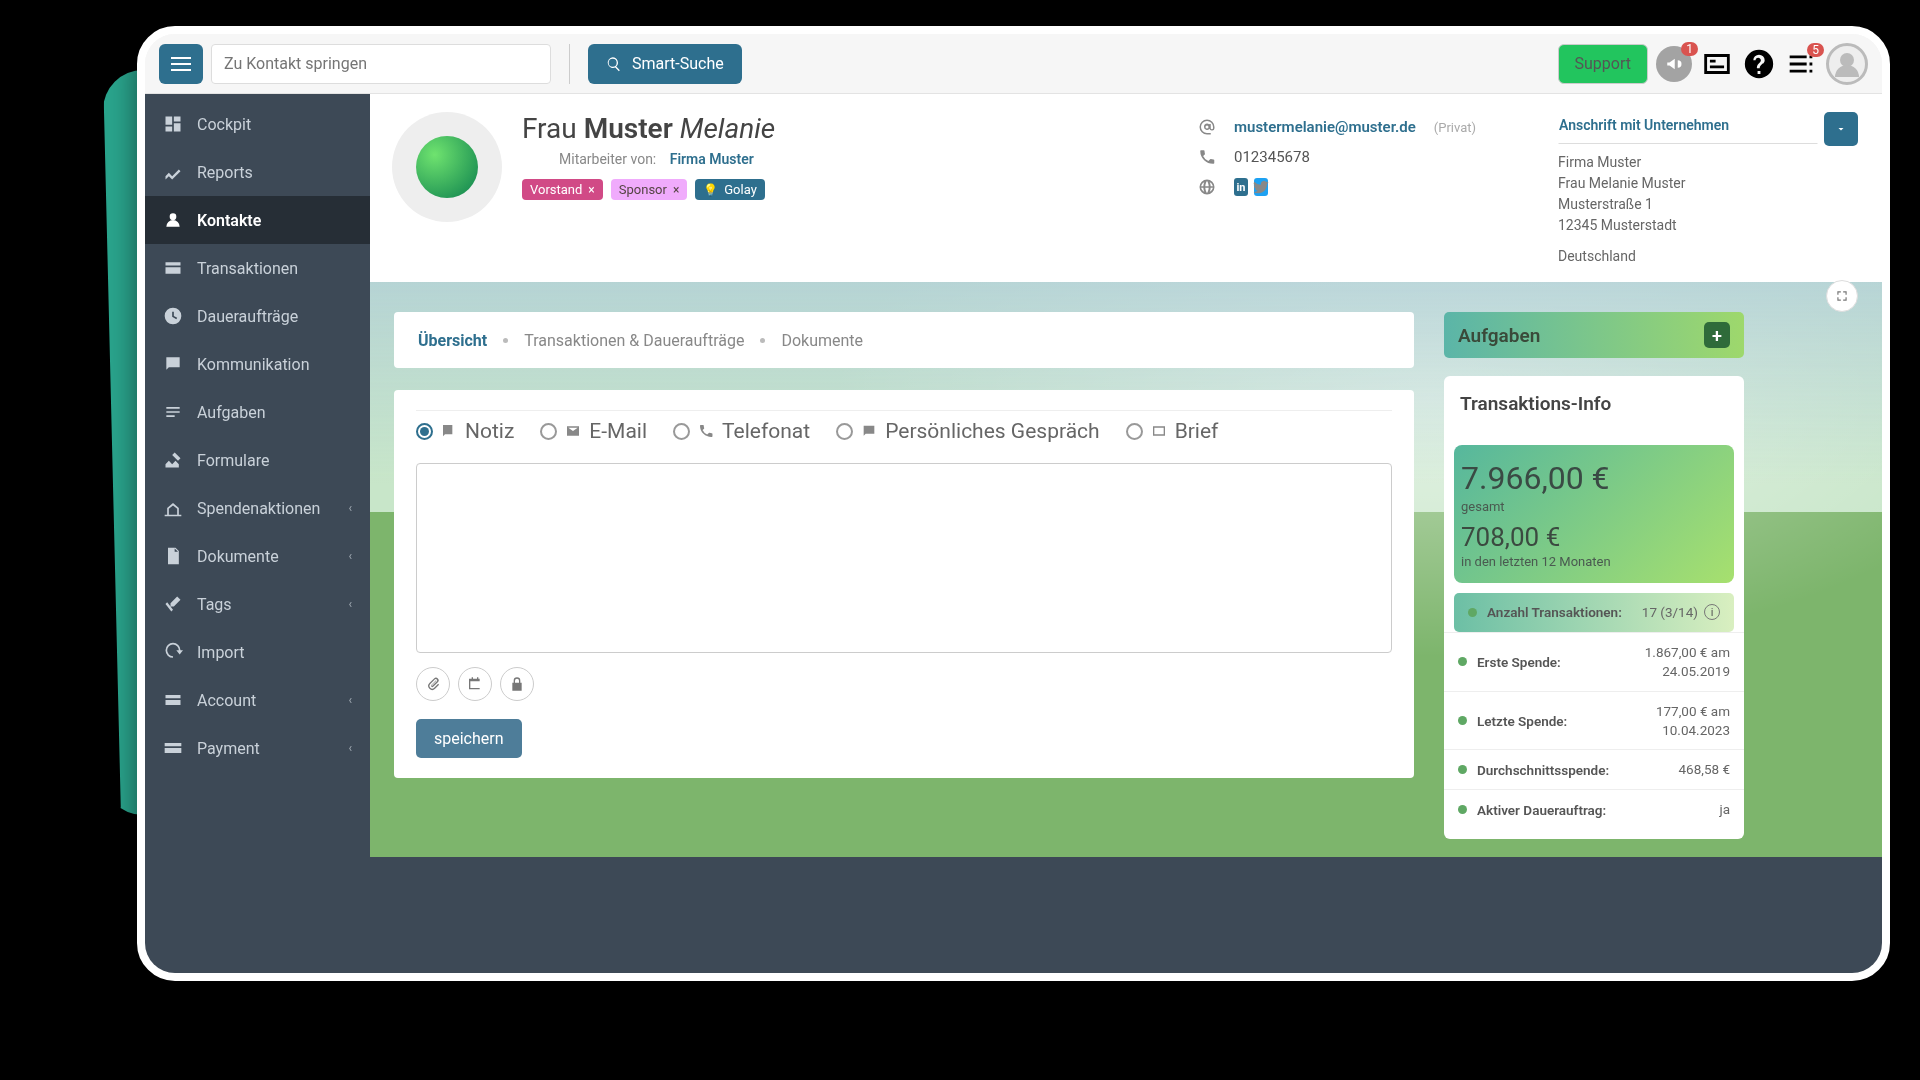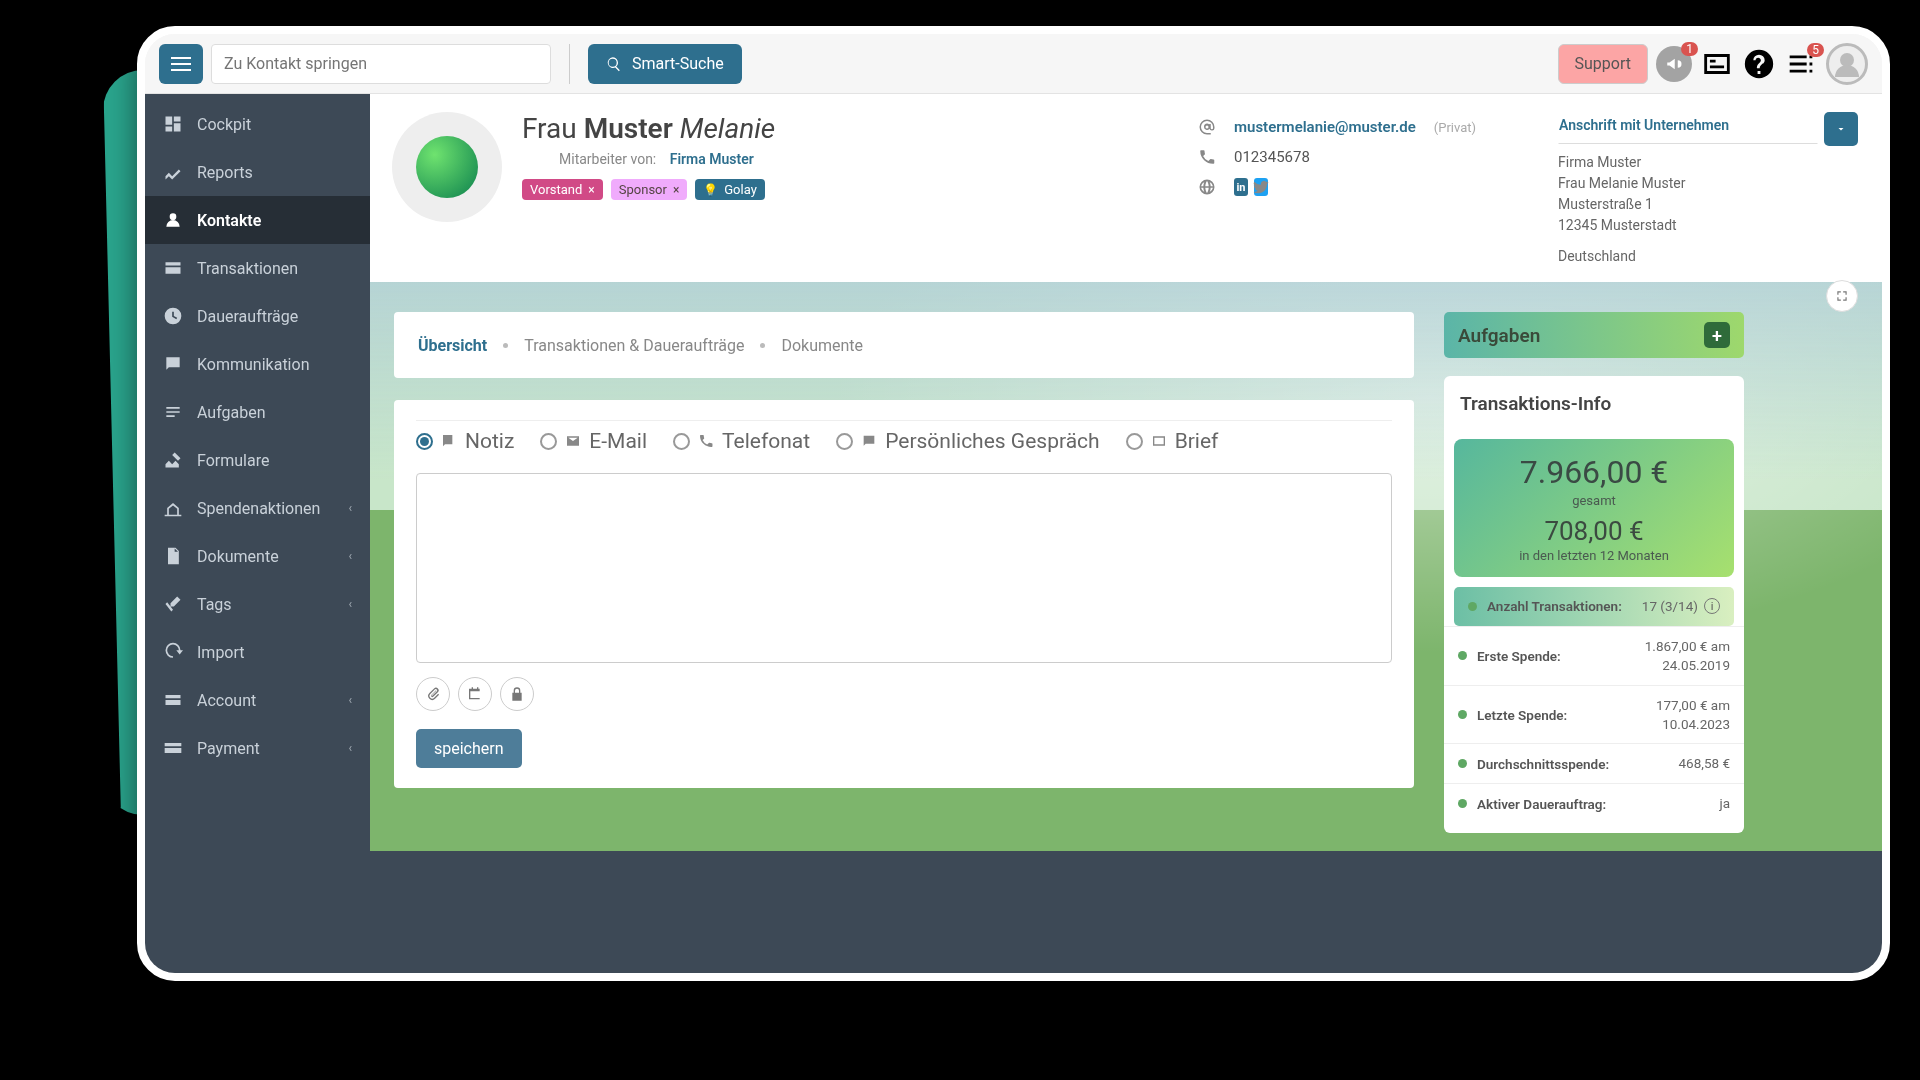--- a/index.html
+++ b/index.html
@@ -34,21 +34,21 @@
   border-bottom:1px solid #e3e3e3;
 }
 .hamburger { width:44px; height:40px; background:#2e6f8e; border-radius:6px; display:flex; align-items:center; justify-content:center; color:#fff; font-size:20px; cursor:pointer;}
 .hamburger span{display:block;width:20px;height:2px;background:#fff;position:relative;}
 .hamburger span::before,.hamburger span::after{content:"";position:absolute;left:0;width:20px;height:2px;background:#fff;}
 .hamburger span::before{top:-6px}.hamburger span::after{top:6px}
 .search-input{ flex:0 0 340px; height:40px; border:1px solid #ddd; border-radius:4px; padding:0 12px; font-size:16px; color:#666;}
 .divider-v{ width:1px; height:40px; background:#ccc; margin:0 10px;}
 .smart-search{ height:40px; background:#2e6f8e; color:#fff; border:none; border-radius:6px; padding:0 18px; font-size:16px; display:flex; align-items:center; gap:10px; cursor:pointer;}
 .topbar .spacer{flex:1}
-.support-btn{ height:40px; padding:0 16px; background:#fca5a5; border:1px solid #ccc; border-radius:6px; font-size:16px; color:#555; cursor:pointer;}
+.support-btn{ height:40px; padding:0 16px; background:#22c55e; border:1px solid #ccc; border-radius:6px; font-size:16px; color:#555; cursor:pointer;}
 .top-icon{ width:34px; height:34px; display:flex; align-items:center; justify-content:center; color:#9a9a9a; font-size:20px; position:relative; cursor:pointer; }
 .badge{ position:absolute; top:-4px; right:-6px; background:#d9534f; color:#fff; font-size:12px; border-radius:9px; padding:1px 5px; line-height:1;}
 .announce-icon{ width:36px; height:36px; border-radius:50%; background:#a3a3a3; display:flex; align-items:center; justify-content:center; color:#fff; position:relative;}
 .user-avatar{ width:42px; height:42px; border:3px solid #bbb; border-radius:50%; background:#eee; position:relative; display:flex; align-items:center; justify-content:center; }
 .user-avatar::before{content:"";width:14px;height:14px;border-radius:50%;background:#bbb;position:absolute;top:7px;}
 .user-avatar::after{content:"";width:24px;height:12px;border-radius:12px 12px 0 0;background:#bbb;position:absolute;bottom:5px;}
 
 
 .body-row{ flex:1; display:flex; overflow:hidden; }
 .sidebar{ width:225px; background:#3d4956; color:#c9d1d9; display:flex; flex-direction:column; padding-top:6px;}
@@ -94,21 +94,21 @@
 .scenic{ height:auto; background:linear-gradient(#c8e6c9 0 40%, #7db56c 40% 100%); position:relative; padding:30px 24px 18px 24px; display:flex; gap:30px; align-items:flex-start;}
 .scenic::before{content:"";position:absolute;inset:0;background:
   linear-gradient(to bottom, rgba(170,200,220,.6), rgba(120,170,90,0) 35%),
   radial-gradient(ellipse at 70% 20%, rgba(255,255,255,.5), transparent 40%);
 }
 .scenic > *{position:relative;}
 .expand-pill{ position:absolute; top:-2px; right:24px; width:32px; height:32px; background:#fff; border-radius:50%; border:1px solid #ddd; display:flex; align-items:center; justify-content:center; color:#777; cursor:pointer;}
 
 .main-col{ flex:1; display:flex; flex-direction:column; gap:22px; max-width:1020px;}
 .tabs-card{ background:#fff; border-radius:4px; padding:0 22px;}
-.tabs{ display:flex; align-items:center; gap:14px; height:66px;}
+.tabs{ display:flex; align-items:center; gap:14px; height:56px;}
 .tab{ color:#888; font-size:16px; cursor:pointer; padding:6px 2px;}
 .tab.active{ color:#2e6f8e; font-weight:700;}
 .tab-dot{ width:5px; height:5px; border-radius:50%; background:#bbb;}
 
 .comm-card{ background:#fff; border-radius:4px; padding:20px 22px;}
 .comm-card h3{ font-size:19px; font-weight:600; color:#555; margin-bottom:18px;}
 .radio-row{ display:flex; align-items:center; gap:26px; padding:8px 0 14px; border-top:1px solid #eee; border-bottom:0;}
 .radio-opt{ display:flex; align-items:center; gap:8px; color:#666; font-size:21px; cursor:pointer;}
 .radio{ width:17px; height:17px; border:2px solid #999; border-radius:50%; display:inline-flex; align-items:center; justify-content:center;}
 .radio.checked{ border-color:#2e6f8e;}
@@ -117,21 +117,21 @@
 .textarea{ width:100%; height:190px; border:1px solid #ccc; border-radius:4px; margin-top:6px;}
 .tool-row{ display:flex; gap:8px; margin-top:14px;}
 .tool-btn{ width:34px; height:34px; border:1px solid #ccc; border-radius:50%; background:#fff; display:flex; align-items:center; justify-content:center; color:#777; cursor:pointer;}
 .save-btn{ margin-top:18px; background:#4e7d99; color:#fff; border:none; border-radius:5px; padding:10px 18px; font-size:16px; cursor:pointer;}
 
 .side-col{ width:300px; display:flex; flex-direction:column; gap:18px;}
 .tasks-head{ background:linear-gradient(90deg,#5bb5a8,#9ed86c); border-radius:5px; padding:10px 14px; display:flex; align-items:center; color:#3a4a3a; font-size:19px; font-weight:600;}
 .tasks-head .plus{ margin-left:auto; width:26px; height:26px; background:#2f6b3a; color:#fff; border-radius:5px; display:flex; align-items:center; justify-content:center; font-size:18px; cursor:pointer;}
 .tx-card{ background:#fff; border-radius:6px; padding:16px 0 10px; }
 .tx-card h3{ font-size:19px; padding:0 16px 14px; color:#444; font-weight:600;}
-.tx-hero{ margin:10px 10px 10px; background:linear-gradient(135deg,#56b79d,#a7e06e); border-radius:8px; padding:14px 0; color:#3b4a40;text-align:center;}
+.tx-hero{ margin:16px 10px 10px; background:linear-gradient(135deg,#56b79d,#a7e06e); border-radius:8px; padding:14px 7px; color:#3b4a40;}
 .tx-hero .big{ font-size:32px; font-weight:400; color:#3a4a44;}
 .tx-hero .small{ font-size:13px; color:#4a5a50; margin-top:2px;}
 .tx-hero .mid{ font-size:26px; margin-top:8px;}
 .tx-row{ display:flex; align-items:center; padding:10px 14px; font-size:13.5px; color:#555; border-top:1px solid #eee;}
 .tx-row.first{ background:linear-gradient(90deg,#6cbfa5,#d9efc0); border-radius:5px; margin:0 10px; border-top:none;}
 .tx-dot{ width:9px;height:9px;border-radius:50%;background:#5fa864; margin-right:10px; flex-shrink:0;}
 .tx-label{ font-weight:600; flex:1;}
 .tx-val{ text-align:right; color:#666; line-height:1.4;}
 .info-i{ width:16px;height:16px;border:1.5px solid #777;border-radius:50%;display:inline-flex;align-items:center;justify-content:center;font-size:11px;margin-left:6px;}
 

